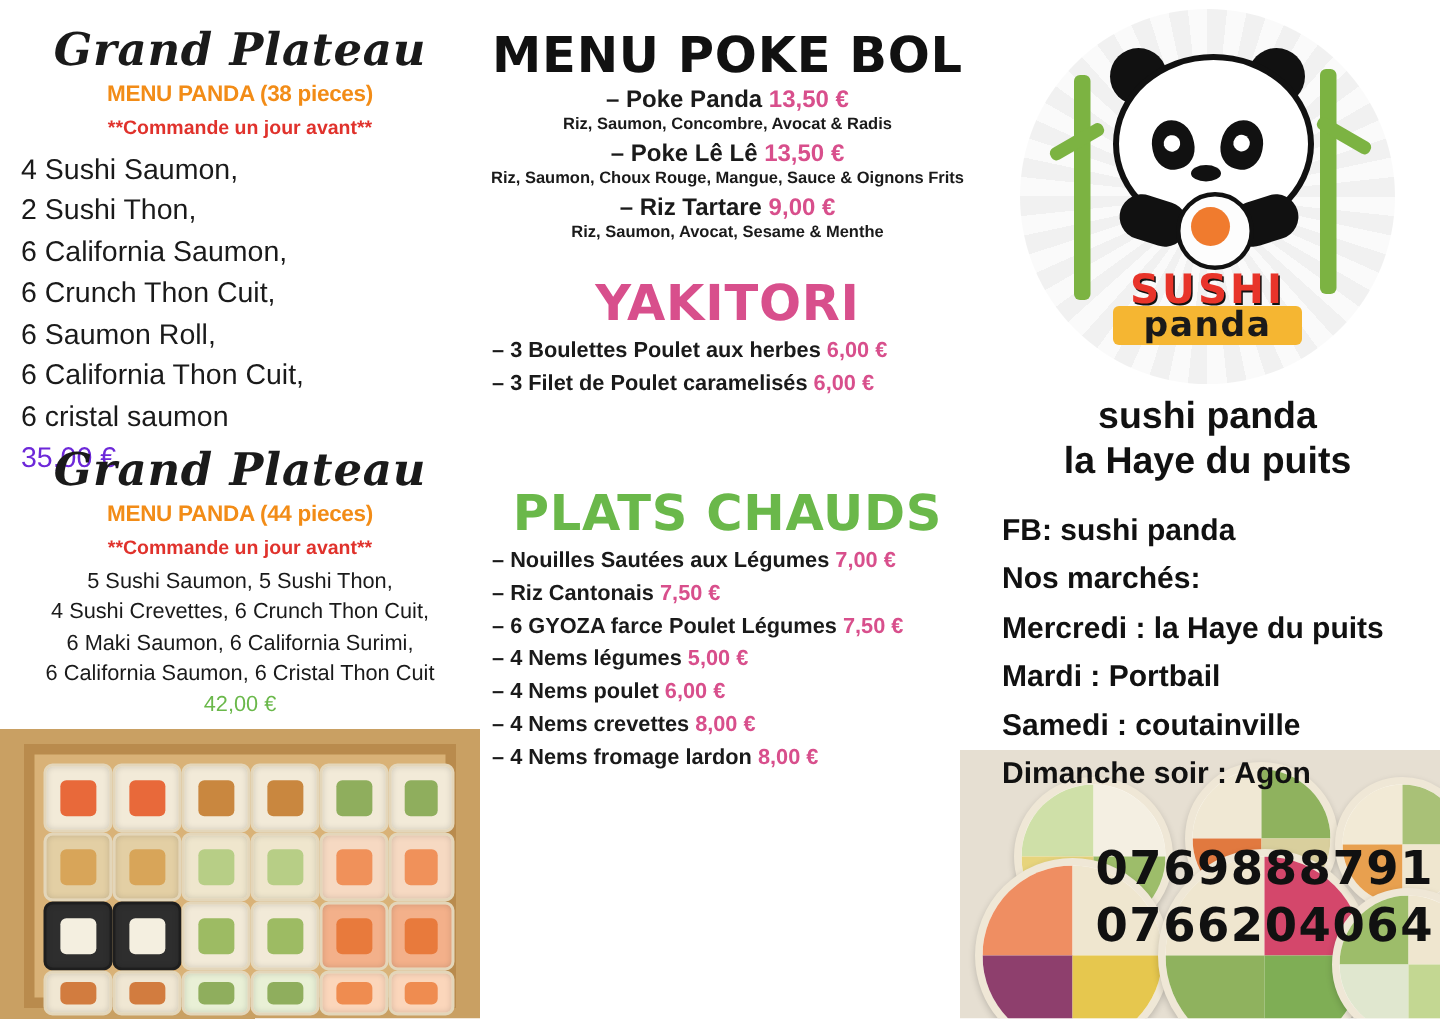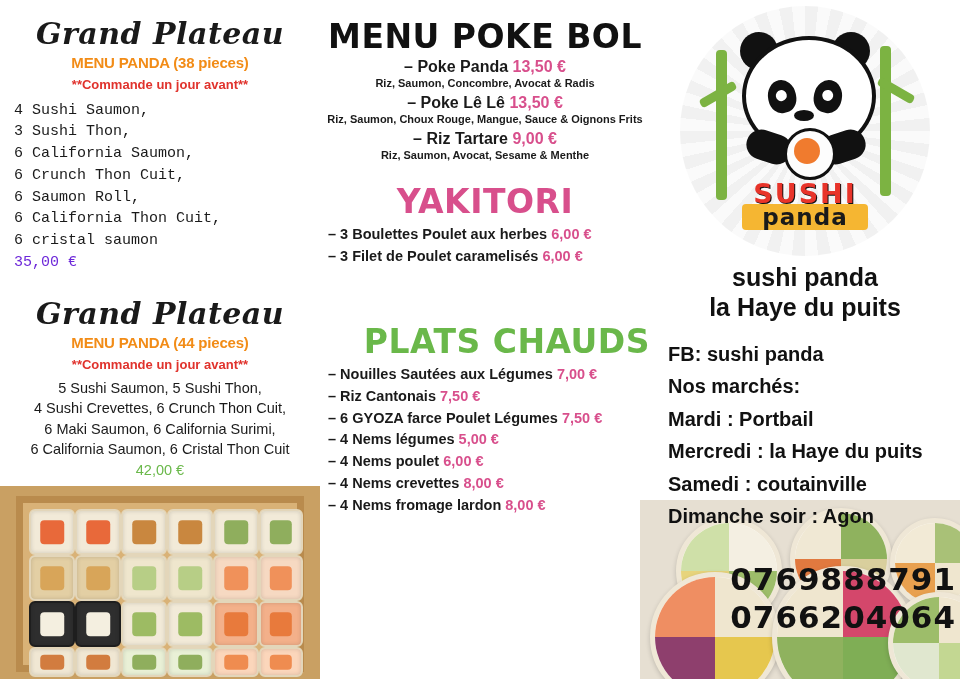--- a/index.html
+++ b/index.html
@@ -62,31 +62,30 @@
     font-family: "DejaVu Sans", sans-serif;
     font-weight: bold;
     font-size: 33px;
     color: #111;
     text-align: center;
     margin: 0;
     letter-spacing: 0.5px;
     line-height: 1;
   }
   .big-title.pink { color: #d84f8c; }
-  .big-title.green { color: #6ab84a; text-align: right; }
+  .big-title.green { color: #6ab84a; }
 
   
   .plain-list {
     list-style: none;
     margin: 8px 0 0 0;
     padding: 0 0 0 14px;
-    font-size: 15px;
+    font-size: 19px;
     color: #1a1a1a;
     line-height: 1.45;
-    font-family: Liberation Mono, monospace;
   }
   .plain-list li { white-space: nowrap; }
   .price-green { color: #6d28d9; font-weight: normal; }
 
   .center-list {
     list-style: none;
     margin: 6px 0 0 0;
     padding: 0;
     font-size: 14.5px;
     color: #1a1a1a;
@@ -325,21 +324,21 @@
 <div class="page">
 
   <div class="col col-left">
 
     <div style="position:absolute; left:0; top:18px; width:320px;">
       <h1 class="script-title">Grand Plateau</h1>
       <div class="menu-sub">MENU PANDA (38 pieces)</div>
       <div class="order-note">**Commande un jour avant**</div>
       <ul class="plain-list">
         <li>4 Sushi Saumon,</li>
-        <li>3 Sushi Thon,</li>
+        <li>2 Sushi Thon,</li>
         <li>6 California Saumon,</li>
         <li>6 Crunch Thon Cuit,</li>
         <li>6 Saumon Roll,</li>
         <li>6 California Thon Cuit,</li>
         <li>6 cristal saumon</li>
         <li class="price-green">35,00 €</li>
       </ul>
     </div>
 
     <div style="position:absolute; left:0; top:298px; width:320px;">
@@ -546,22 +545,22 @@
       <div class="logo-word logo-sushi">SUSHI</div>
       <div class="logo-word logo-panda">panda</div>
     </div>
 
     <div class="shop-name" style="top:262px;">sushi panda</div>
     <div class="shop-name" style="top:292px;">la Haye du puits</div>
 
     <ul class="info-list">
       <li>FB: sushi panda</li>
       <li>Nos marchés:</li>
+      <li>Mercredi : la Haye du puits</li>
       <li>Mardi : Portbail</li>
-      <li>Mercredi : la Haye du puits</li>
       <li>Samedi : coutainville</li>
       <li>Dimanche soir : Agon</li>
     </ul>
 
     <div class="phones" style="top:560px;">0769888791</div>
     <div class="phones" style="top:598px;">0766204064</div>
   </div>
 
 </div>
 

